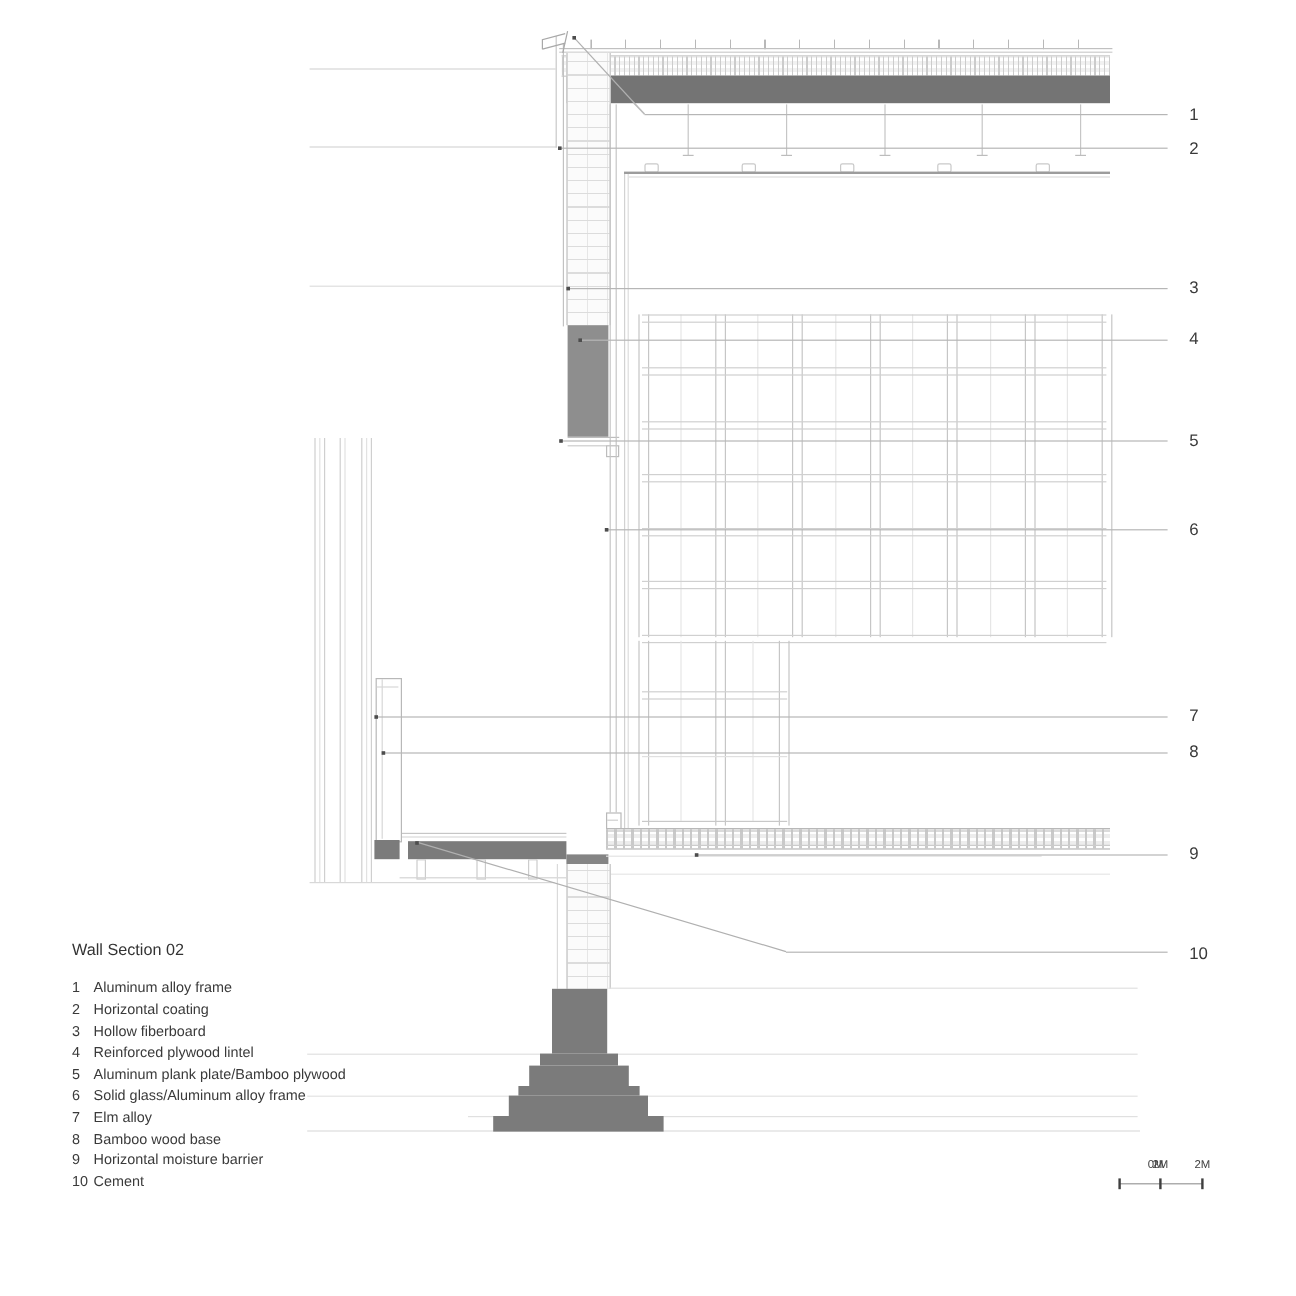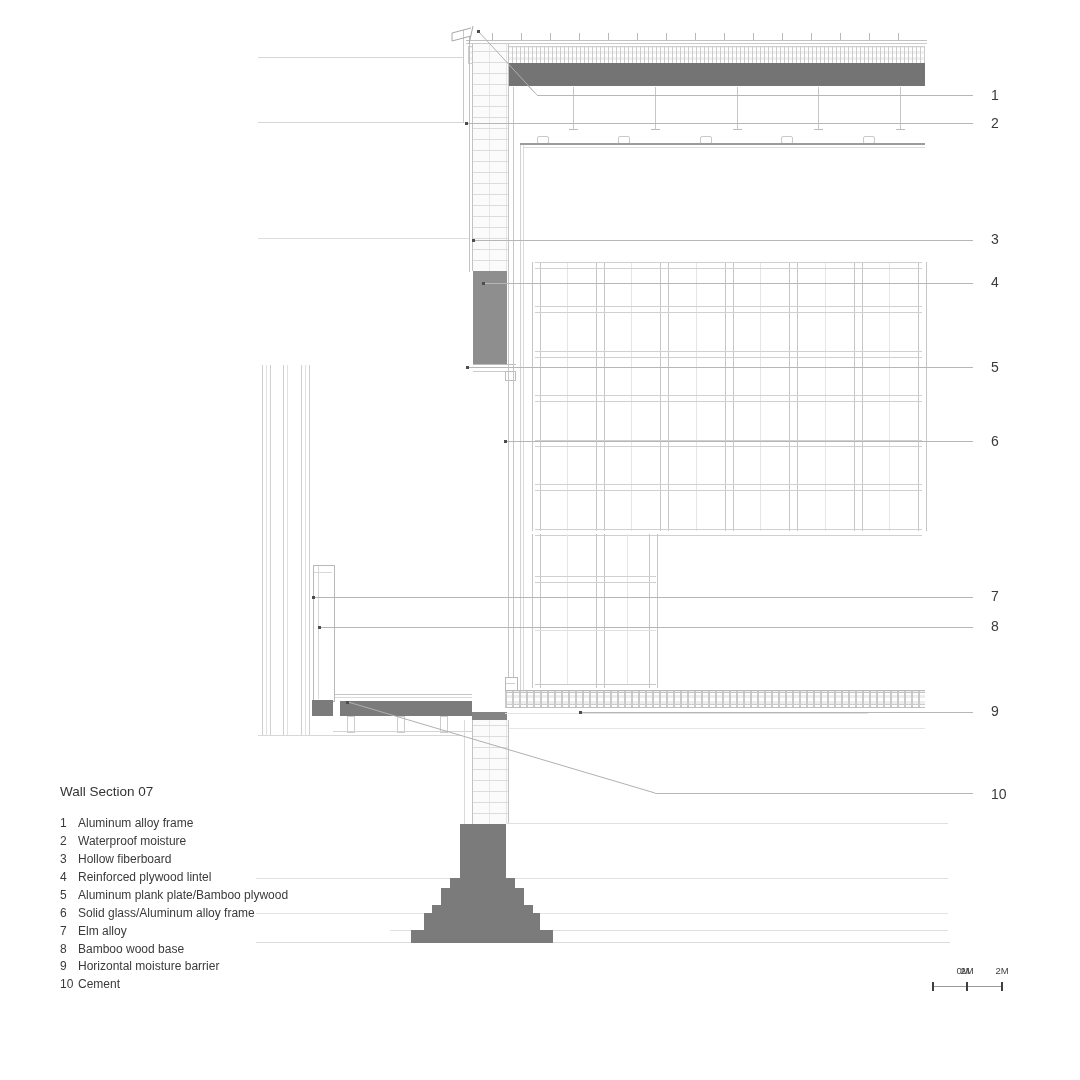--- a/index.html
+++ b/index.html
@@ -197,28 +197,28 @@
   <div class="co-num" style="top:231px;">3</div>
   <div class="co-num" style="top:274px;">4</div>
   <div class="co-num" style="top:359px;">5</div>
   <div class="co-num" style="top:433px;">6</div>
   <div class="co-num" style="top:588px;">7</div>
   <div class="co-num" style="top:618px;">8</div>
   <div class="co-num" style="top:703px;">9</div>
   <div class="co-num" style="top:786px;">10</div>
 
   <div class="legend">
-    <div class="legend-title">Wall Section 07</div>
+    <div class="legend-title">Wall Section 02</div>
     <div class="legend-row">
       <span class="ln">1</span>
       <span class="ll">Aluminum alloy frame</span>
     </div>
     <div class="legend-row">
       <span class="ln">2</span>
-      <span class="ll">Waterproof moisture</span>
+      <span class="ll">Horizontal coating</span>
     </div>
     <div class="legend-row">
       <span class="ln">3</span>
       <span class="ll">Hollow fiberboard</span>
     </div>
     <div class="legend-row">
       <span class="ln">4</span>
       <span class="ll">Reinforced plywood lintel</span>
     </div>
     <div class="legend-row">

